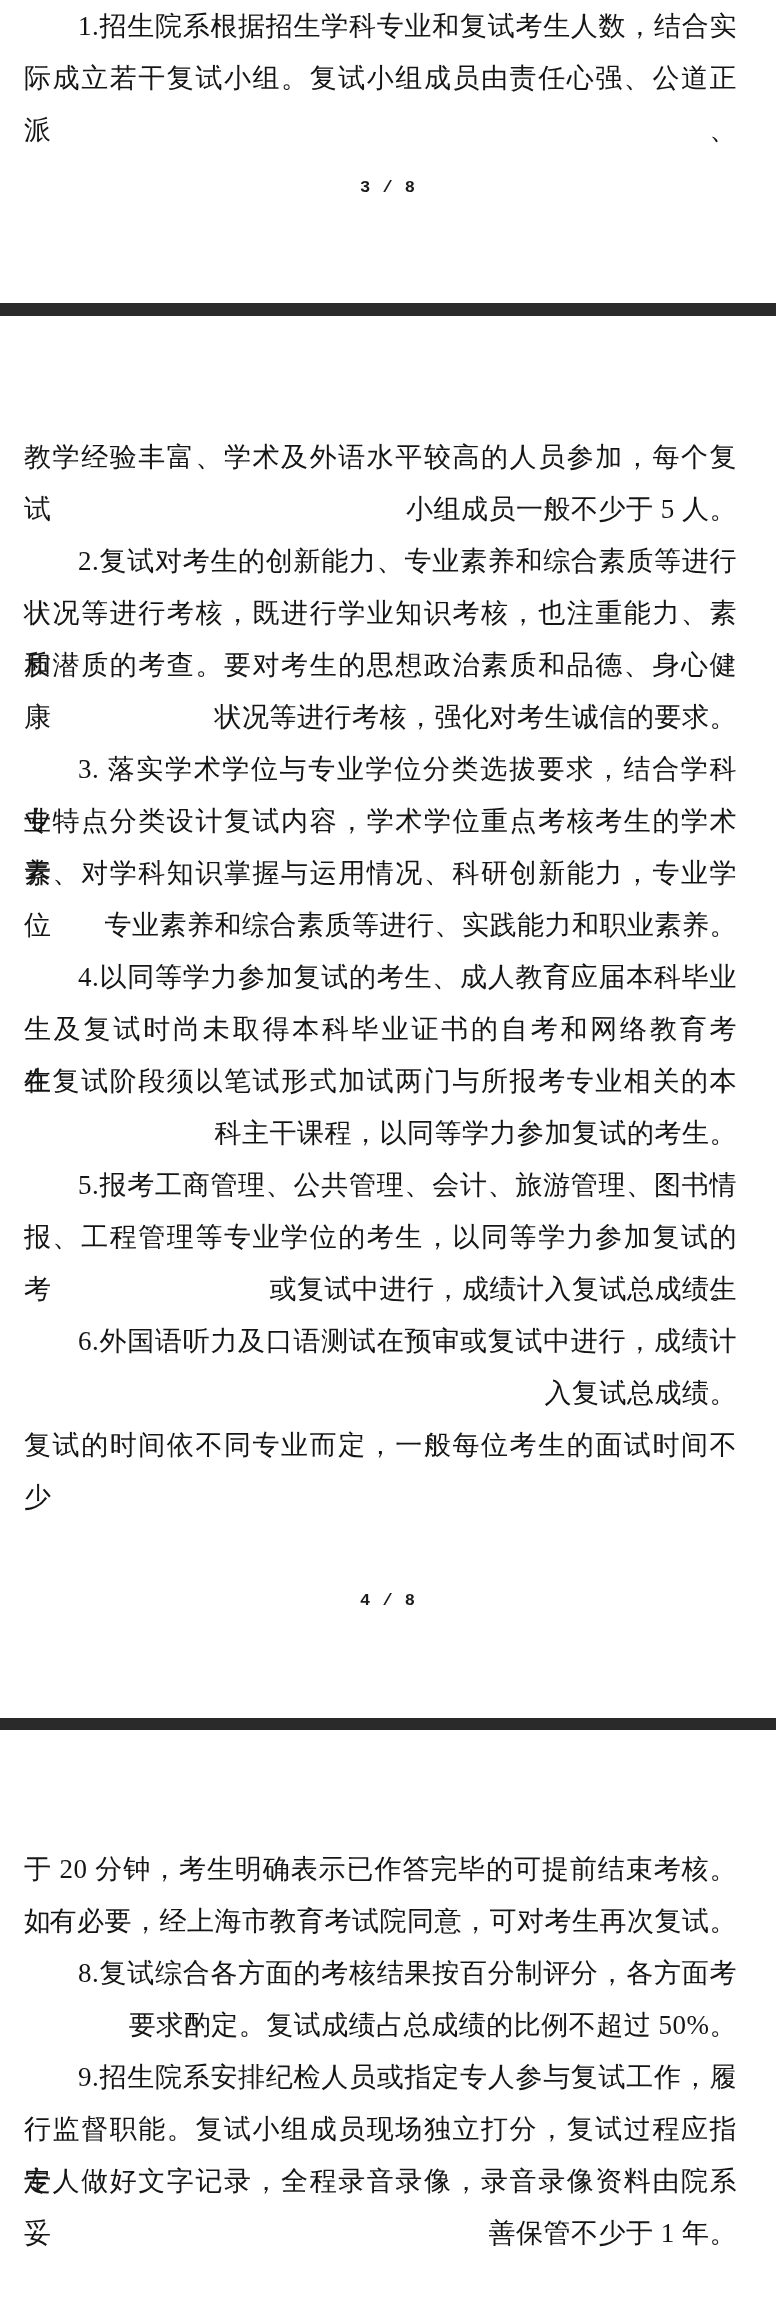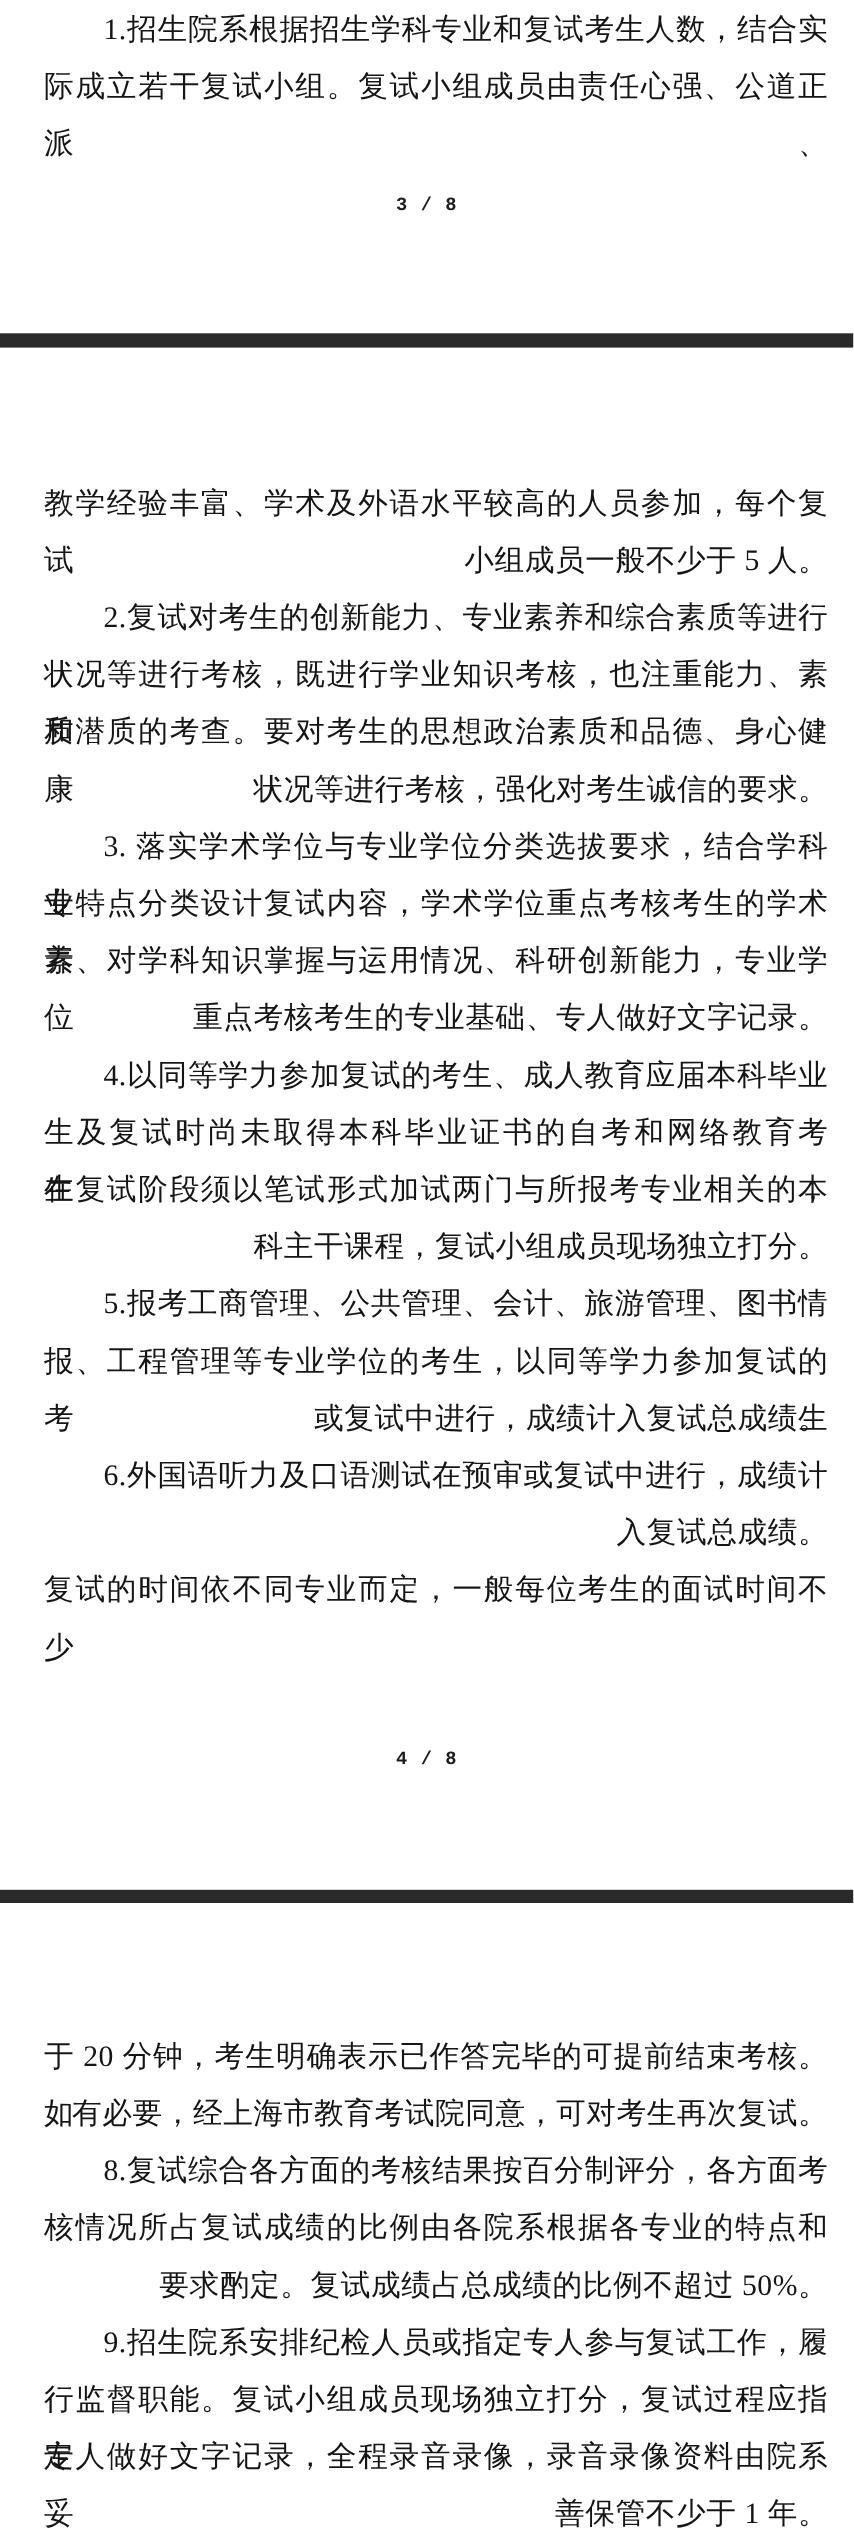--- a/index.html
+++ b/index.html
@@ -10,21 +10,21 @@
   .canvas {
     position: relative;
     width: 776px;
     height: 2314px;
     background: #ffffff;
     overflow: hidden;
     font-family: "Liberation Serif", "DejaVu Serif", serif;
   }
   .textblock {
     position: absolute;
-    left: 40px;
+    left: 24px;
     width: 713px;
     font-size: 27px;
     color: #151515;
     letter-spacing: 0.5px;
   }
   .line {
     display: block;
     height: 52px;
     line-height: 52px;
     white-space: nowrap;
@@ -84,43 +84,42 @@
     <div class="textblock" id="page4-lines">
         <div class="line j">教学经验丰富、学术及外语水平较高的人员参加，每个复试</div>
         <div class="line">小组成员一般不少于 5 人。</div>
         <div class="line j indent">2.复试对考生的创新能力、专业素养和综合素质等进行</div>
         <div class="line j">状况等进行考核，既进行学业知识考核，也注重能力、素质</div>
         <div class="line j">和潜质的考查。要对考生的思想政治素质和品德、身心健康</div>
         <div class="line">状况等进行考核，强化对考生诚信的要求。</div>
         <div class="line j indent">3. 落实学术学位与专业学位分类选拔要求，结合学科专</div>
         <div class="line j">业特点分类设计复试内容，学术学位重点考核考生的学术素</div>
         <div class="line j">养、对学科知识掌握与运用情况、科研创新能力，专业学位</div>
-        <div class="line">重点考核考生的专业基础、专人做好文字记录。</div>
+        <div class="line">专业素养和综合素质等进行、实践能力和职业素养。</div>
         <div class="line j indent">4.以同等学力参加复试的考生、成人教育应届本科毕业</div>
         <div class="line j">生及复试时尚未取得本科毕业证书的自考和网络教育考生，</div>
         <div class="line j">在复试阶段须以笔试形式加试两门与所报考专业相关的本</div>
-        <div class="line">科主干课程，复试小组成员现场独立打分。</div>
+        <div class="line">科主干课程，以同等学力参加复试的考生。</div>
         <div class="line j indent">5.报考工商管理、公共管理、会计、旅游管理、图书情</div>
         <div class="line j">报、工程管理等专业学位的考生，以同等学力参加复试的考生</div>
         <div class="line">或复试中进行，成绩计入复试总成绩。</div>
         <div class="line j indent">6.外国语听力及口语测试在预审或复试中进行，成绩计</div>
         <div class="line">入复试总成绩。</div>
         <div class="line j">复试的时间依不同专业而定，一般每位考生的面试时间不少</div>
       </div>
     <div class="pagenum" id="page4-num">4 / 8</div>
   </section>
 
   <div class="pagebreak" id="sep2"></div>
 
   <section>
     <div class="textblock" id="page5-lines">
         <div class="line j">于 20 分钟，考生明确表示已作答完毕的可提前结束考核。如</div>
         <div class="line">有必要，经上海市教育考试院同意，可对考生再次复试。</div>
         <div class="line j indent">8.复试综合各方面的考核结果按百分制评分，各方面考</div>
-        <div class="line j">核情况所占复试成绩的比例由各院系根据各专业的特点和</div>
         <div class="line">要求酌定。复试成绩占总成绩的比例不超过 50%。</div>
         <div class="line j indent">9.招生院系安排纪检人员或指定专人参与复试工作，履</div>
         <div class="line j">行监督职能。复试小组成员现场独立打分，复试过程应指定</div>
         <div class="line j">专人做好文字记录，全程录音录像，录音录像资料由院系妥</div>
         <div class="line">善保管不少于 1 年。</div>
       </div>
   </section>
 
 </div>
 

